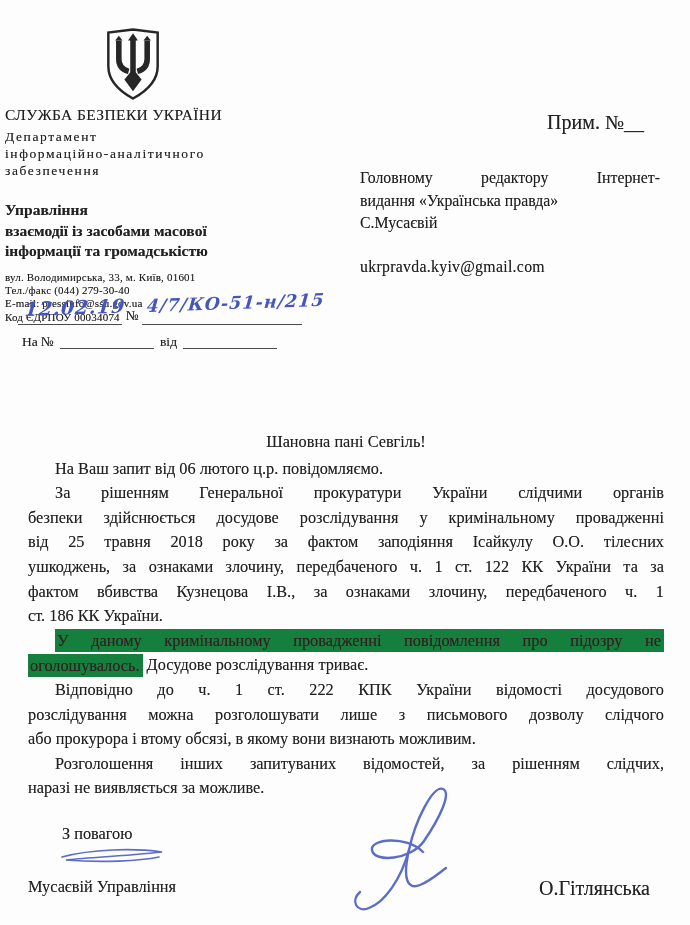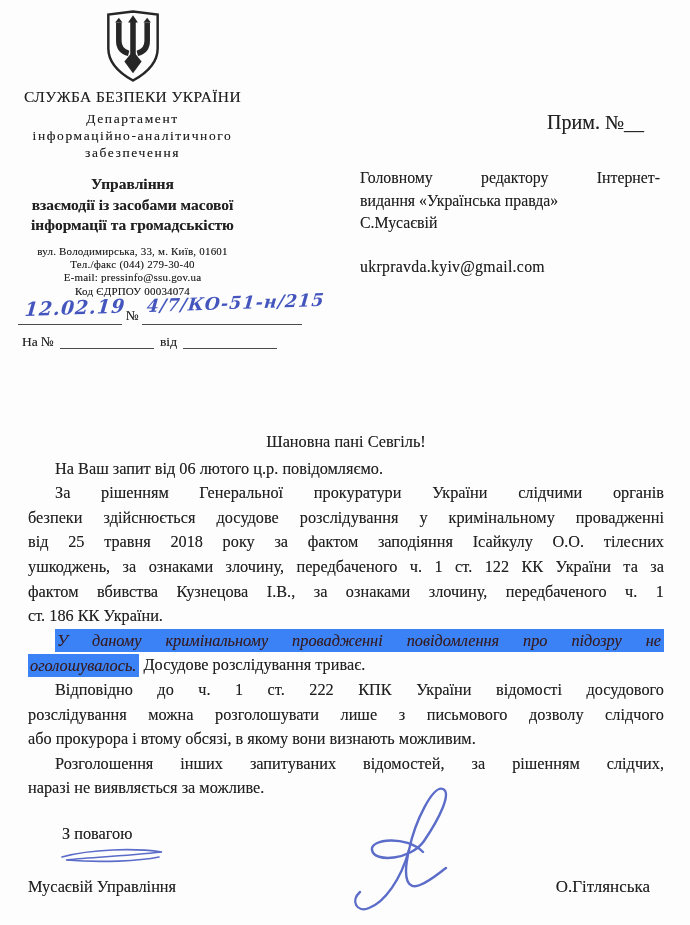--- a/index.html
+++ b/index.html
@@ -4,25 +4,25 @@
 <style>
   html,body { margin:0; padding:0; background:#e8e8e8; }
   .page {
     position:relative; width:690px; height:925px; margin:0 auto;
     background:#fdfdfd; overflow:hidden;
     font-family:"Liberation Serif","DejaVu Serif",serif;
     color:#212121;
     text-shadow:0 0 .4px rgba(40,40,40,.45);
   }
   
-  .left-col { position:absolute; left:5px; top:0; width:255px; text-align:center; }
+  .left-col { position:absolute; left:5px; top:18px; width:255px; text-align:left; }
   .emblem { display:block; margin:9px auto 0; }
   .org-name { margin-top:5px; font-size:15.5px; letter-spacing:.4px; white-space:nowrap; }
   .dept { margin-top:4px; font-size:13.5px; letter-spacing:1.6px; line-height:17px; }
-  .dir  { margin-top:13px; font-size:15.5px; font-weight:bold; line-height:20.5px; }
+  .dir  { margin-top:21px; font-size:15.5px; font-weight:bold; line-height:20.5px; }
   .addr { margin-top:9px; font-size:11px; line-height:13.4px; letter-spacing:.2px; }
   
   .hw {
     font-family:"DejaVu Serif",serif; font-style:italic; font-weight:bold;
     color:#4456bd; white-space:nowrap; letter-spacing:1px;
     transform:rotate(-2deg) skewX(-7deg); transform-origin:left bottom;
     text-shadow:none; display:inline-block;
   }
   .ref-row { position:absolute; left:0; top:296px; width:345px; height:38px; }
   .hw-date { position:absolute; left:24px; top:2px; font-size:19px; }
@@ -36,27 +36,27 @@
   .copy-note { position:absolute; right:46px; top:111px; font-size:20px; }
   .addressee { position:absolute; left:360px; top:167px; width:300px; font-size:15.8px; line-height:22.5px; }
   .addressee .stretch { text-align:justify; text-align-last:justify; }
   .email { margin-top:21px; letter-spacing:.3px; }
   
   .body-block { position:absolute; left:28px; top:430px; width:636px; font-size:16.3px; line-height:24.6px; }
   .salutation { text-align:center; margin-bottom:2px; }
   .ln { white-space:normal; }
   .indent { text-indent:27px; }
   .stretch { text-align:justify; text-align-last:justify; }
-  mark.hl { background:#3b82f6; color:#371a20; padding:1.5px 3px 2.5px 2px;font-style:italic; }
+  mark.hl { background:#15803d; color:#371a20; padding:1.5px 3px 2.5px 2px; }
   
   .closing { position:absolute; left:62px; top:824px; font-size:16.3px; }
   .flourish { position:absolute; left:56px; top:846px; }
   .big-sig { position:absolute; left:326px; top:786px; }
   .post-title { position:absolute; left:28px; top:877px; font-size:16.3px; }
-  .signer-name { position:absolute; right:40px; top:877px; font-size:17px; }
+  .signer-name { position:absolute; right:40px; top:877px; font-size:20px; }
 </style>
 </head>
 <body>
 
 <div class="page">
 
   <div class="left-col">
     <svg class="emblem" width="62" height="74" viewBox="0 0 100 120">
       <path d="M50 4 L10 9 V64 Q10 94 50 116 Q90 94 90 64 V9 Z" fill="none" stroke="#262626" stroke-width="4"></path>
       <path d="M27 22 V52 Q27 68 43 72" fill="none" stroke="#262626" stroke-width="9"></path>

